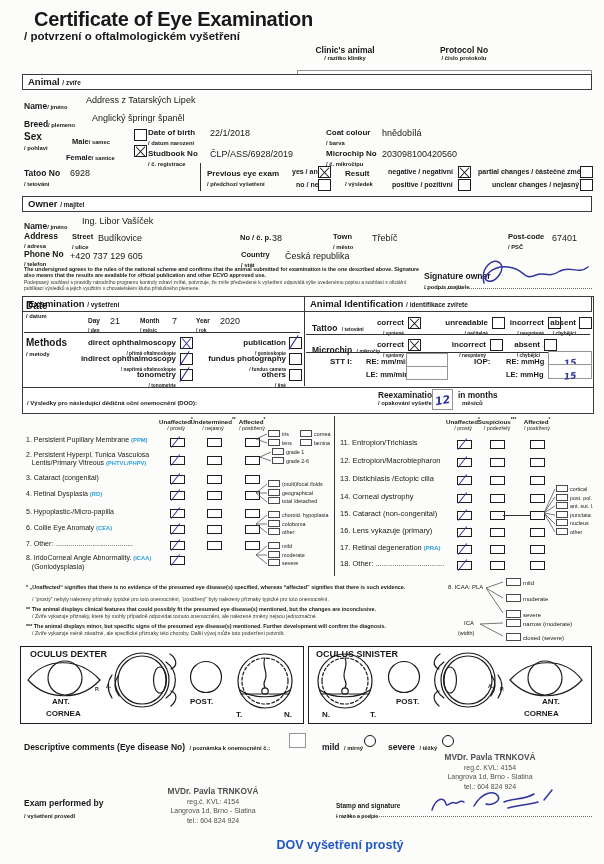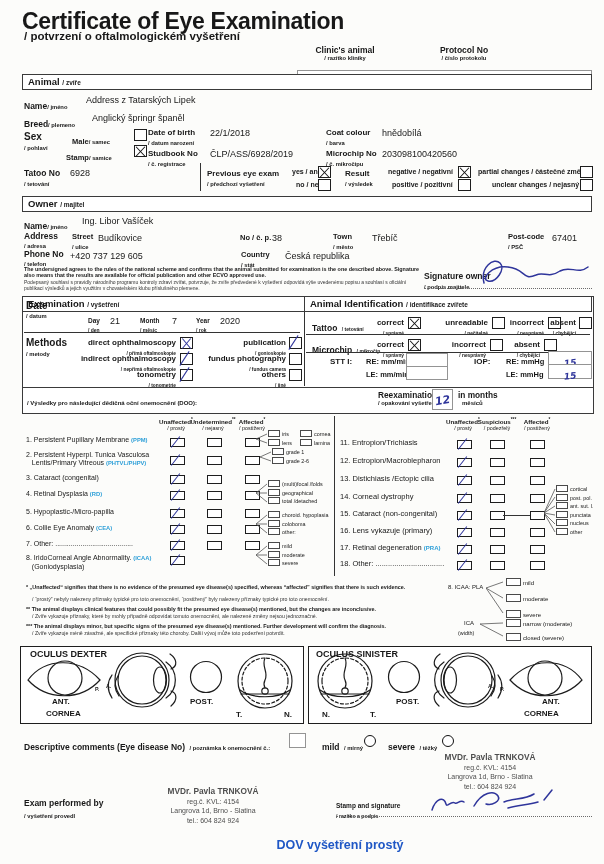--- a/index.html
+++ b/index.html
@@ -42,21 +42,21 @@
   .oc{position:absolute;width:10px;height:10px;border:1.5px solid #111;border-radius:50%;background:#fff;}
   svg.draw path,svg.draw circle,svg.draw ellipse{fill:none;stroke:#1c1c1c;stroke-width:1.2;stroke-linecap:round;}
   svg.sig path{fill:none;stroke:var(--ink);stroke-width:1.5;stroke-linecap:round;}
   .panel{position:absolute;border:1.6px solid #1e1e1e;background:#fff;}
 </style>
 </head>
 <body>
 
 <div class="page">
 
-  <div class="r b" style="left:22px;top:8px;font-size:23px;letter-spacing:-0.3px">Certificate of Eye Examination</div>
+  <div class="r b" style="left:34px;top:8px;font-size:20px;letter-spacing:-0.3px">Certificate of Eye Examination</div>
   <div class="r b" style="left:24px;top:30px;font-size:11.5px">/ potvrzení o oftalmologickém vyšetření</div>
 
   <div class="r" style="left:345px;top:45px;transform:translateX(-50%);text-align:center">
     <div class="b f85">Clinic's animal</div>
     <div class="cz">/ razítko kliniky</div>
   </div>
   <div class="r" style="left:464px;top:45px;transform:translateX(-50%);text-align:center">
     <div class="b f85">Protocol No</div>
     <div class="cz">/ číslo protokolu</div>
   </div>
@@ -69,21 +69,21 @@
   <div class="r f9" style="left:86px;top:95px">Address z Tatarských Lipek</div>
   <div class="r" style="left:24px;top:113px"><span class="b f85">Breed</span><span class="cz">/ plemeno</span></div>
   <div class="r f9" style="left:92px;top:113px">Anglický špringr španěl</div>
 
   <div class="r" style="left:24px;top:131px;line-height:8px">
     <span class="b f10">Sex</span><br>
     <span class="cz">/ pohlaví</span>
   </div>
   <div class="r" style="left:72px;top:130px"><span class="b f75">Male</span><span class="cz">/ samec</span></div>
   <div class="ck" style="left:134px;top:129px"></div>
-  <div class="r" style="left:66px;top:146px"><span class="b f75">Stamp</span><span class="cz">/ samice</span></div>
+  <div class="r" style="left:66px;top:146px"><span class="b f75">Female</span><span class="cz">/ samice</span></div>
   <div class="ck x" style="left:134px;top:145px"></div>
 
   <div class="r" style="left:148px;top:127px;line-height:6.5px">
     <span class="b f8">Date of birth</span><br>
     <span class="cz">/ datum narození</span>
   </div>
   <div class="r f9" style="left:210px;top:128px">22/1/2018</div>
   <div class="r" style="left:148px;top:148px;line-height:6.5px">
     <span class="b f8">Studbook No</span><br>
     <span class="cz">/ č. registrace</span>

